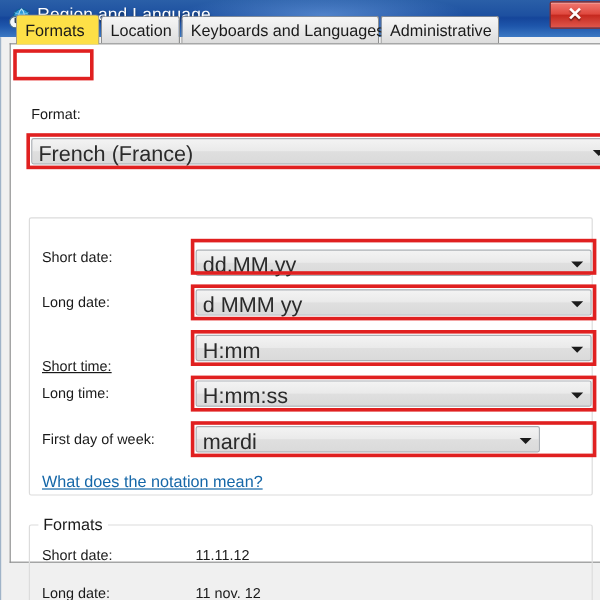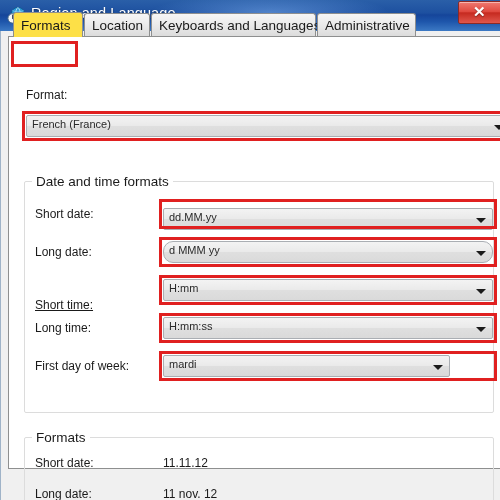--- a/index.html
+++ b/index.html
@@ -142,21 +142,21 @@
     position: absolute;
     height: 22px;
     box-sizing: border-box;
     border: 1px solid #aaaeb3;
     border-radius: 2px;
     background: linear-gradient(to bottom, #f3f3f3 0%, #eaeaea 48%, #dfdfdf 52%, #dadada 100%);
   }
   .combo .val {
     position: absolute;
     left: 5px; top: 2px;
-    font-size: 11px;
+    font-size: 18px;
     color: #2a2a2a;
     white-space: nowrap;
   }
   .combo .arrow {
     position: absolute;
     right: 6px; top: 9px;
     width: 0; height: 0;
     border-left: 5px solid transparent;
     border-right: 5px solid transparent;
     border-top: 5px solid #1b1b1b;
@@ -236,30 +236,29 @@
   </div>
 
   <div class="lbl" style="left:26px; top:88px;">Format:</div>
 
   <div class="combo" style="left:26px; top:115px; width:485px;">
     <div class="val">French (France)</div>
     <div class="arrow"></div>
   </div>
 
   <div class="groupbox" style="left:24px; top:181px; width:470px; height:232px;"></div>
-  <div class="group-legend" style="left:32px; top:174px;">Date and time formats</div>
 
   <div class="lbl" style="left:35px; top:207px;">Short date:</div>
   <div class="combo" style="left:163px; top:208px; width:330px;">
     <div class="val">dd.MM.yy</div>
     <div class="arrow"></div>
   </div>
 
   <div class="lbl" style="left:35px; top:245px;">Long date:</div>
-  <div class="combo" style="left:163px; top:241px; width:330px;border-radius:10px;">
+  <div class="combo" style="left:163px; top:241px; width:330px;">
     <div class="val">d MMM yy</div>
     <div class="arrow"></div>
   </div>
 
   <div class="lbl" style="left:35px; top:298px;text-decoration:underline;">Short time:</div>
   <div class="combo" style="left:163px; top:279px; width:330px;text-decoration:underline;">
     <div class="val">H:mm</div>
     <div class="arrow"></div>
   </div>
 
@@ -268,20 +267,21 @@
     <div class="val">H:mm:ss</div>
     <div class="arrow"></div>
   </div>
 
   <div class="lbl" style="left:35px; top:359px;">First day of week:</div>
   <div class="combo" style="left:163px; top:355px; width:287px;">
     <div class="val">mardi</div>
     <div class="arrow"></div>
   </div>
 
+  <div class="link" style="left:35px; top:394px;">What does the notation mean?</div>
 
   <div class="groupbox" style="left:24px; top:437px; width:470px; height:70px;"></div>
   <div class="group-legend" style="left:32px; top:430px;">Formats</div>
 
   <div class="lbl" style="left:35px; top:456px;">Short date:</div>
   <div class="lbl" style="left:163px; top:456px;">11.11.12</div>
 
   <div class="lbl" style="left:35px; top:487px;">Long date:</div>
   <div class="lbl" style="left:163px; top:487px;">11 nov. 12</div>
 

